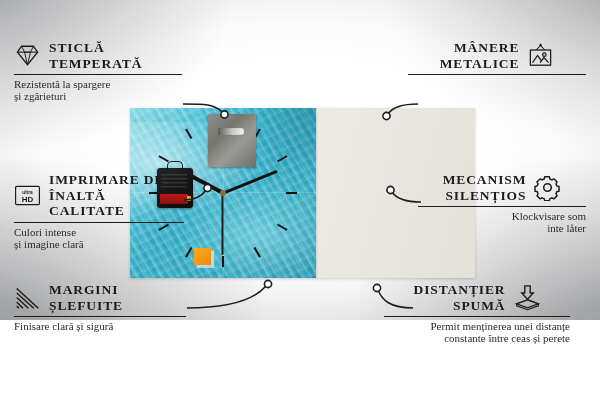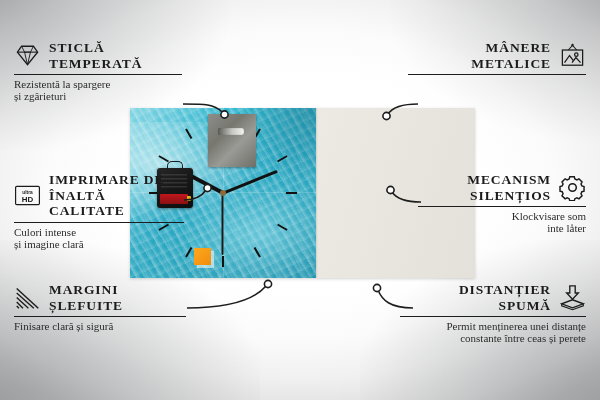--- a/index.html
+++ b/index.html
@@ -2,21 +2,21 @@
 <html><head>
 <meta charset="utf-8">
 <style>
   * { margin:0; padding:0; box-sizing:border-box; }
   html,body { width:600px; height:400px; }
   body {
     position:relative; overflow:hidden;
     font-family:"Liberation Serif", serif;
     background:#ffffff;
   }
-  #stage { position:absolute; inset:0; width:600px; height:400px; }
+  #stage { position:absolute; inset:0; width:600px; height:320px; }
 
   
   .bg-base {
     position:absolute; inset:0;
     background:
       radial-gradient(ellipse 78% 72% at 50% 46%,
         #ffffff 0%, #ffffff 38%, #fbfbfb 54%,
         #f0f0f0 68%, #dcdcdc 82%, #c2c2c2 92%, #b4b5b6 100%);
   }
   .bg-corner-tl { position:absolute; left:0; top:0; width:230px; height:150px;
@@ -125,41 +125,41 @@
   }
   .foam {
     position:absolute; left:64px; top:140px; width:17px; height:17px;
     background:linear-gradient(140deg,#ffa81e 0%,#f08d0c 100%);
     box-shadow:3px 3px 0 rgba(255,255,255,.55);
   }
 
   
   .callout { position:absolute; }
   .co-head { display:flex; align-items:center; gap:8px; }
-  .co-head.right { justify-content:flex-end; }
+  .co-head.right { justify-content:center; }
   .co-title {
     font-size:13.5px; line-height:15.5px; font-weight:700;
     letter-spacing:.9px; color:#1b1b1b; text-transform:uppercase;
     white-space:pre-line;
   }
   .co-icon { width:27px; height:27px; flex:0 0 27px; color:#1b1b1b; }
   .co-icon svg { width:100%; height:100%; display:block; }
   .co-rule { height:0; border-top:1.5px solid #1d1d1d; margin-top:3px; }
   .co-sub {
     font-size:11px; line-height:12.4px; color:#2b2b2b; margin-top:3px;
     white-space:pre-line;
   }
   .co-sub.right { text-align:right; }
 
   .c-tl { left:14px; top:40px;  width:168px; }
   .c-ml { left:14px; top:172px; width:170px; }
   .c-bl { left:14px; top:282px; width:172px; }
   .c-tr { right:14px; top:40px;  width:178px; }
   .c-mr { right:14px; top:172px; width:168px; }
-  .c-br { right:14px; top:282px; width:186px; }
+  .c-br { right:30px; top:282px; width:186px; }
 
   .leaders { position:absolute; inset:0; pointer-events:none; }
 </style>
 </head>
 <body>
 
 <div id="stage">
 
   <div class="bg-base"></div>
   <div class="bg-corner-tl"></div>

